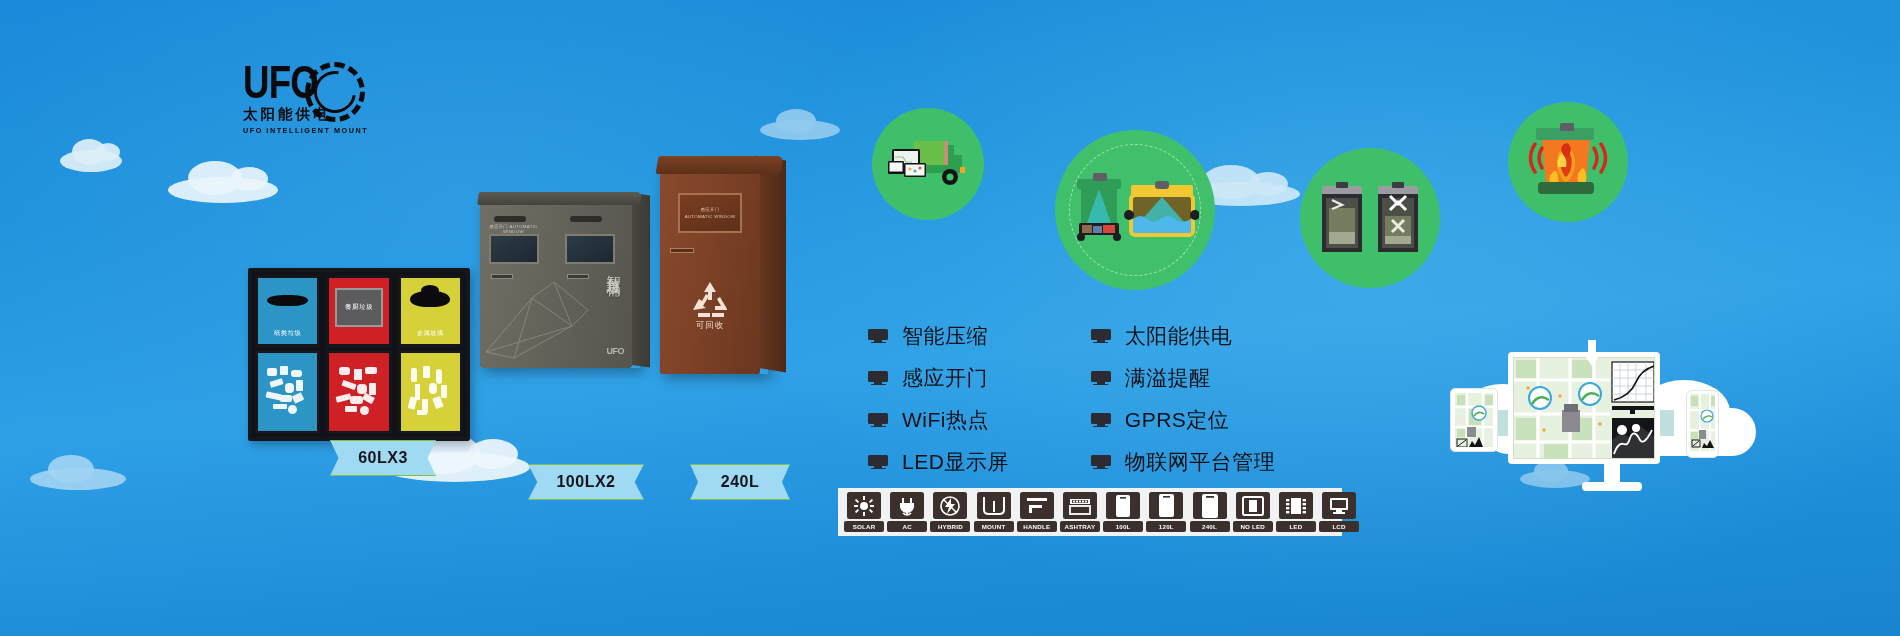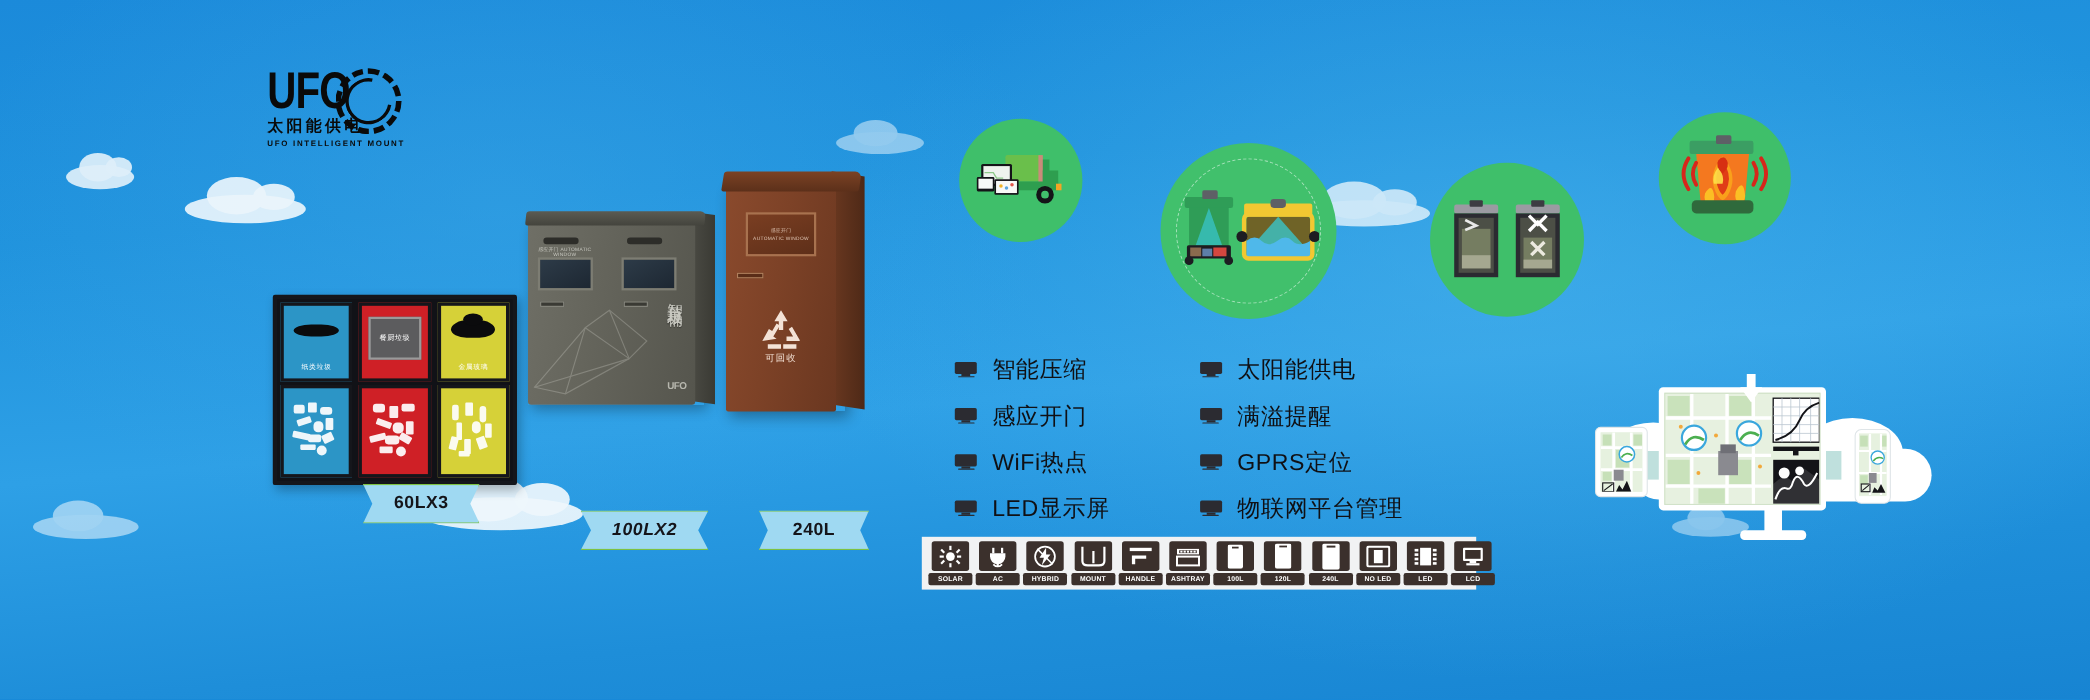--- a/index.html
+++ b/index.html
@@ -126,21 +126,21 @@
     width: 40px; height: 38px; }
   .sreclabel { position: absolute; left: 0; right: 0; top: 152px; text-align: center;
     font-size: 8.5px; color: #f0ddd0; letter-spacing: 1px; }
 
   
   .ribbon { position: absolute; height: 36px; background: #9fd9f2;
     border: 1.6px solid #7dc242; display: flex; align-items: center; justify-content: center;
     clip-path: polygon(0 0,100% 0,92% 50%,100% 100%,0 100%,8% 50%);
     font-size: 16px; font-weight: 700; color: #15151a; letter-spacing: .5px; }
   .rb1 { left: 330px; top: 440px; width: 106px; text-align: right; }
-  .rb2 { left: 528px; top: 464px; width: 116px; font-style: italic; }
+  .rb2 { left: 528px; top: 464px; width: 116px; }
   .rb3 { left: 690px; top: 464px; width: 100px; }
 
   
   .gcircle { position: absolute; border-radius: 50%; background: #3fbf6a;
     display: flex; align-items: center; justify-content: center; }
   .gc1 { left: 872px; top: 108px; width: 112px; height: 112px; }
   .gc2 { left: 1055px; top: 130px; width: 160px; height: 160px; background: #41c06c; }
   .gc3 { left: 1300px; top: 148px; width: 140px; height: 140px; }
   .gc4 { left: 1508px; top: 102px; width: 120px; height: 120px; }
   .gc2 .dashring { position: absolute; inset: 14px; border: 1.5px dashed rgba(255,255,255,.5);

